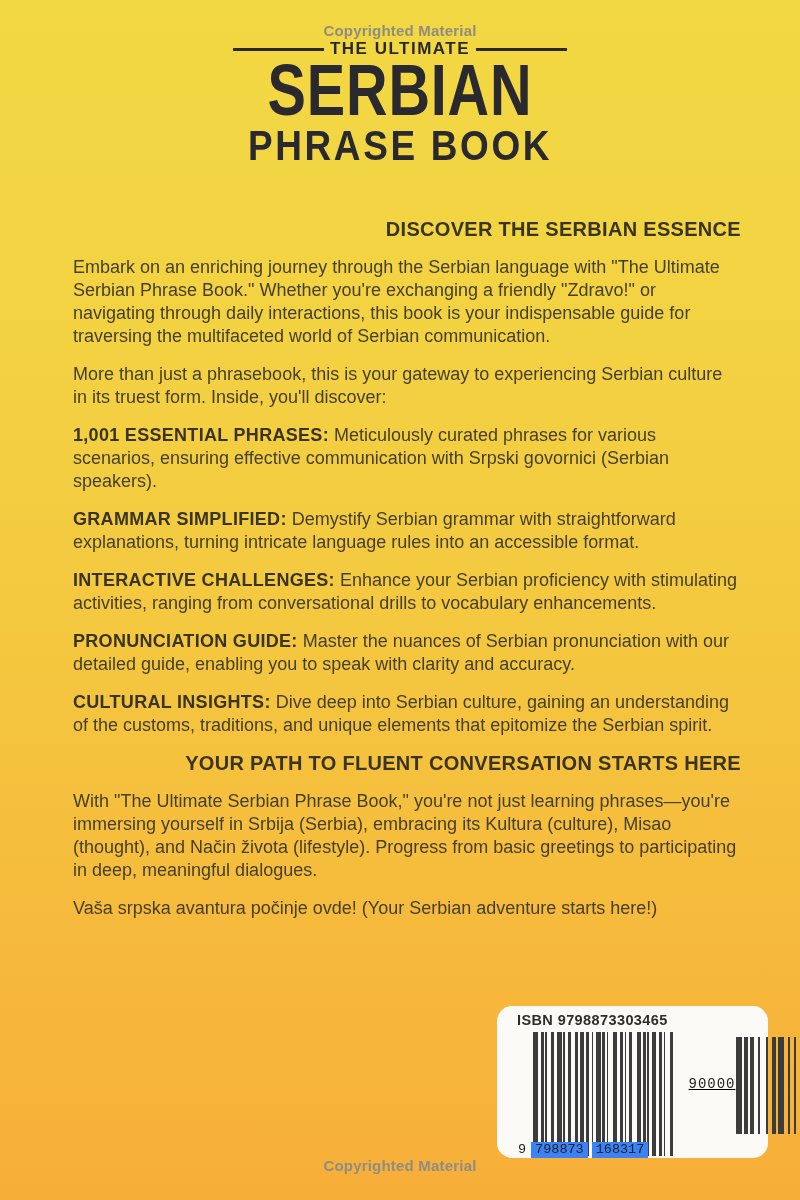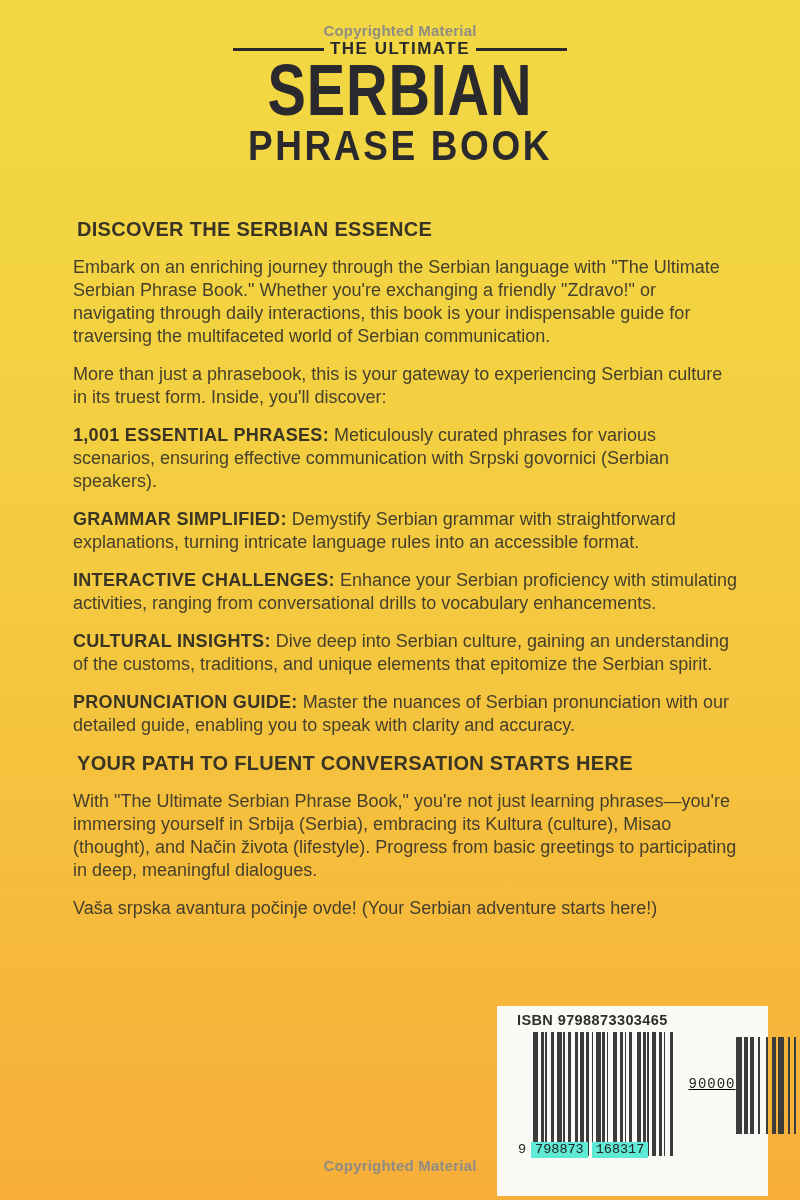--- a/index.html
+++ b/index.html
@@ -37,46 +37,46 @@
     position:absolute;top:125px;left:0;right:0;text-align:center;
     color:#2a292d;font-size:42px;font-weight:bold;line-height:42px;letter-spacing:3px;
     transform:scaleX(.88);transform-origin:50% 0;
   }
   .body-col{
     position:absolute;top:218px;left:73px;width:668px;
     color:#453f2c;font-size:18px;line-height:23px;
   }
   .body-col h2{
     margin:0 0 15px 4px;
-    color:#3a3425;font-size:20px;line-height:23px;font-weight:bold;letter-spacing:.3px;
+    color:#3a3425;font-size:20px;line-height:23px;font-weight:bold;letter-spacing:.3px;text-align:right;
   }
   .body-col p{margin:0 0 15px 0;}
   .lead{
     color:#3a3425;font-weight:bold;letter-spacing:.3px;margin-right:5px;
   }
   .barcode-box{
-    position:absolute;left:497px;top:1006px;width:271px;height:190px;
-    box-sizing:border-box;background:#fbfaf6;border-radius:0;
+    position:absolute;left:497px;top:1006px;width:271px;height:152px;
+    box-sizing:border-box;background:#fbfaf6;border-radius:15px;
     padding:6px 12px 8px 12px;
   }
   .isbn-label{
     color:#2e2d2b;font-size:14.5px;font-weight:bold;letter-spacing:.4px;margin-left:8px;
   }
   .bc-row{display:flex;align-items:flex-start;margin-top:4px;}
   .bc-main{position:relative;margin-left:24px;height:124px;}
   [data-bars]{display:inline-flex;height:100%;}
   [data-bars] span{height:100%;background:#3c3c3c;flex:none;}
   [data-bars] span.gap{background:transparent;}
   .digits{
     position:absolute;left:-15px;bottom:-2px;z-index:2;
     display:flex;align-items:flex-end;
     font-family:"Liberation Mono", monospace;font-size:13.5px;line-height:16px;color:#232323;
   }
   .digits .lead-digit{padding-right:5px;}
-  .digits .grp{background:#5eead4;padding:0 4px;margin-right:4px;}
+  .digits .grp{background:#3b82f6;padding:0 4px;margin-right:4px;}
   .bc-addon{margin-left:13px;display:flex;align-items:center;margin-top:2px;text-decoration:underline;}
   .addon-label{
     font-family:"Liberation Mono", monospace;font-size:14px;line-height:15px;color:#232323;
     letter-spacing:1px;
   }
   .bc-addon .bars-wrap{height:97px;margin-top:3px;}
 </style>
 </head>
 <body>
 
@@ -98,23 +98,23 @@
     <p>Embark on an enriching journey through the Serbian language with "The Ultimate Serbian Phrase Book." Whether you're exchanging a friendly "Zdravo!" or navigating through daily interactions, this book is your indispensable guide for traversing the multifaceted world of Serbian communication.</p>
 
     <p>More than just a phrasebook, this is your gateway to experiencing Serbian culture in its truest form. Inside, you'll discover:</p>
 
     <p><span class="lead">1,001 ESSENTIAL PHRASES:</span><span>Meticulously curated phrases for various scenarios, ensuring effective communication with Srpski govornici (Serbian speakers).</span></p>
 
     <p><span class="lead">GRAMMAR SIMPLIFIED:</span><span>Demystify Serbian grammar with straightforward explanations, turning intricate language rules into an accessible format.</span></p>
 
     <p><span class="lead">INTERACTIVE CHALLENGES:</span><span>Enhance your Serbian proficiency with stimulating activities, ranging from conversational drills to vocabulary enhancements.</span></p>
 
+    <p><span class="lead">PRONUNCIATION GUIDE:</span><span>Master the nuances of Serbian pronunciation with our detailed guide, enabling you to speak with clarity and accuracy.</span></p>
+
     <p><span class="lead">CULTURAL INSIGHTS:</span><span>Dive deep into Serbian culture, gaining an understanding of the customs, traditions, and unique elements that epitomize the Serbian spirit.</span></p>
-
-    <p><span class="lead">PRONUNCIATION GUIDE:</span><span>Master the nuances of Serbian pronunciation with our detailed guide, enabling you to speak with clarity and accuracy.</span></p>
 
     <h2>YOUR PATH TO FLUENT CONVERSATION STARTS HERE</h2>
     <p>With "The Ultimate Serbian Phrase Book," you're not just learning phrases—you're immersing yourself in Srbija (Serbia), embracing its Kultura (culture), Misao (thought), and Način života (lifestyle). Progress from basic greetings to participating in deep, meaningful dialogues.</p>
     <p>Vaša srpska avantura počinje ovde! (Your Serbian adventure starts here!)</p>
   </div>
 
   <div class="barcode-box">
     <div class="isbn-label">ISBN 9798873303465</div>
     <div class="bc-row">
       <div class="bc-main">

